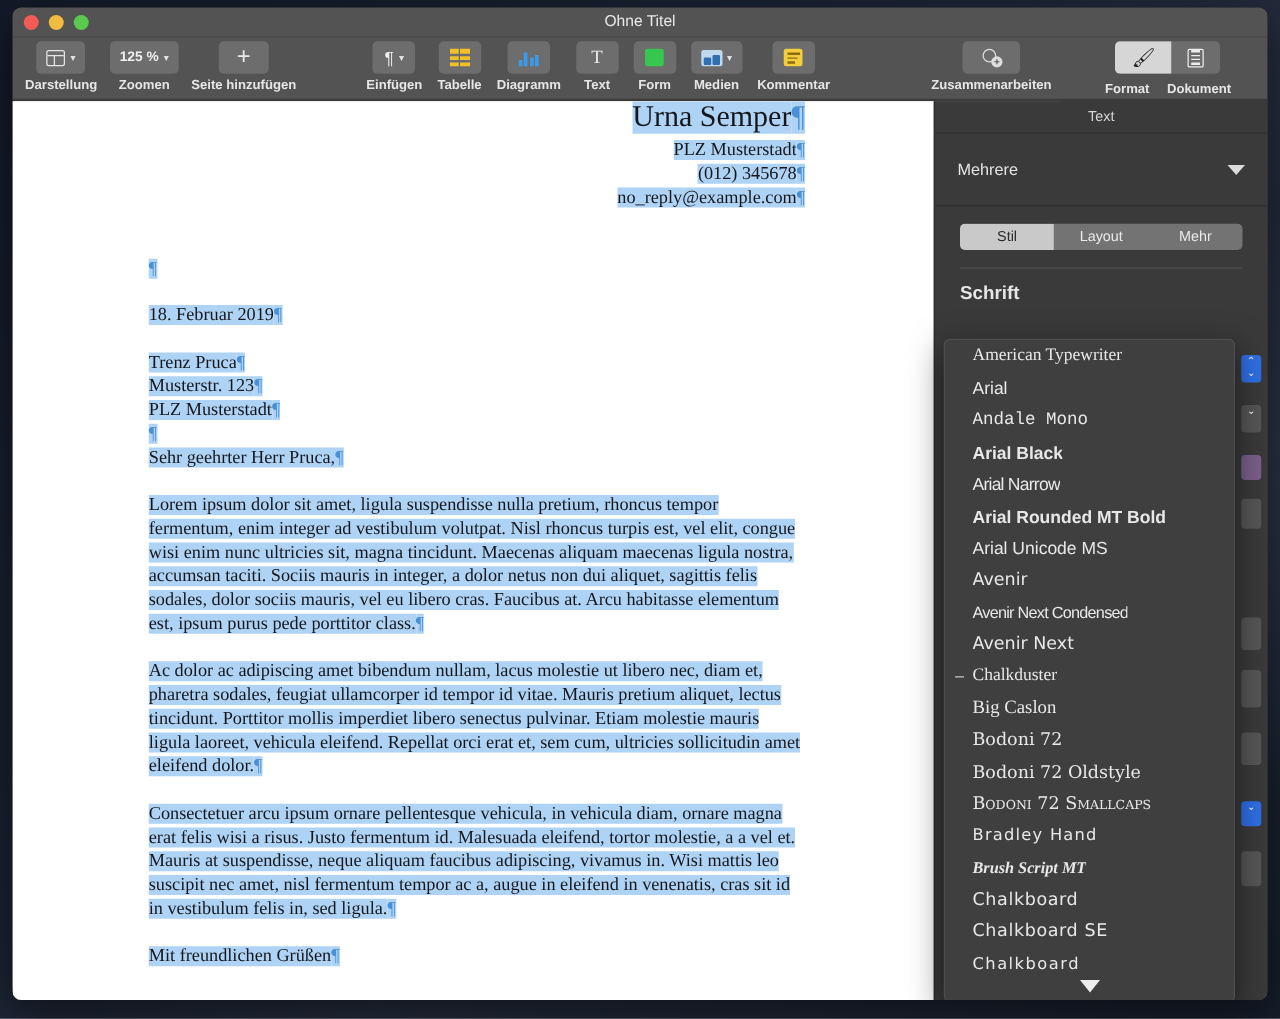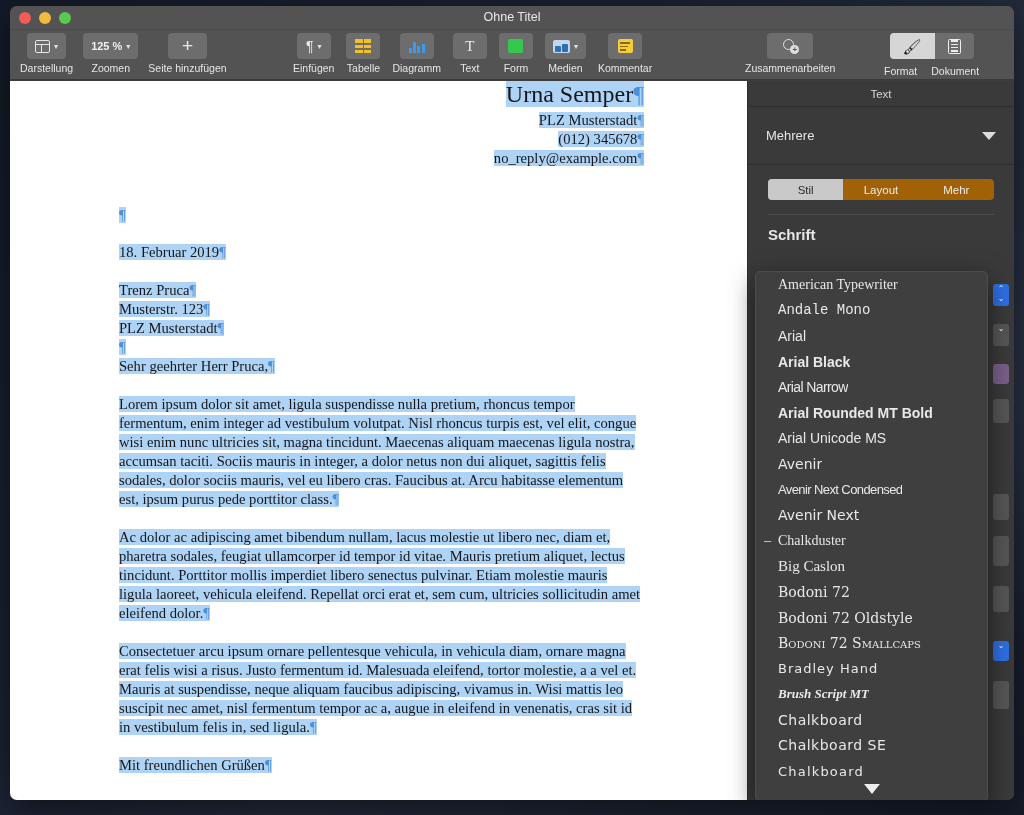--- a/index.html
+++ b/index.html
@@ -48,21 +48,21 @@
     border-bottom:1px solid #3a3a3a;
   }
   .tgroup { position:absolute; top:3px; display:flex; align-items:flex-start; }
   .titem { display:flex; flex-direction:column; align-items:center; width:auto; }
   .tbtn {
     background:#6d6d6d; border-radius:4px; height:26px;
     display:flex; align-items:center; justify-content:center;
     padding:0 8px; min-width:34px;
   }
   .tbtn.wide { padding:0 14px; }
-  .tlabel { font-size:10.5px; color:#e6e6e6; margin-top:3px; white-space:nowrap; }
+  .tlabel { font-size:10.5px; color:#e6e6e6; margin-top:3px; white-space:nowrap;font-weight:bold; }
   .chev { font-size:8px; color:#e2e2e2; margin-left:4px; }
   .zoomtxt { font-size:11px; color:#efefef; font-weight:bold; }
 
   
   .ic-layout { width:15px; height:13px; border:1.6px solid #e6e6e6; border-radius:2px; position:relative; }
   .ic-layout:before { content:""; position:absolute; left:0; top:3px; right:0; height:1.6px; background:#e6e6e6; }
   .ic-layout:after { content:""; position:absolute; left:4.5px; top:3px; bottom:0; width:1.6px; background:#e6e6e6; }
   .ic-plus { font-size:19px; color:#e8e8e8; line-height:18px; font-weight:300; }
   .ic-pil { font-size:14px; color:#ededed; line-height:14px; }
   .ic-table { width:16px; height:14px; display:grid; grid-template-columns:1fr 1fr; grid-template-rows:4px 1fr 1fr; gap:1.5px; }
@@ -120,21 +120,21 @@
     font-size:11.5px; color:#d6d6d6; background:#3a3a3a;
     border-bottom:1px solid #2e2e2e;
   }
   .insp-sel {
     height:58px; background:#3a3a3a; border-bottom:1px solid #2e2e2e;
     display:flex; align-items:center; padding:0 18px; justify-content:space-between;
   }
   .insp-sel span { font-size:13px; color:#e4e4e4; }
   .caret-dn { width:0;height:0;border-left:7px solid transparent;border-right:7px solid transparent;border-top:8px solid #dcdcdc; }
   .seg2 {
-    margin:14px 20px 0 20px; display:flex; background:#a16207; border-radius:4px; overflow:hidden;
+    margin:14px 20px 0 20px; display:flex; background:#737373; border-radius:4px; overflow:hidden;
     height:21px;
   }
   .seg2 > div { flex:1; display:flex; align-items:center; justify-content:center; font-size:11.5px; color:#eaeaea; }
   .seg2 > div.on { background:#c9c9c9; color:#2b2b2b; }
   .divider { height:1px; background:#4c4c4c; margin:14px 20px 0 20px; }
   .sect-label { margin:11px 20px 0 20px; font-size:15px; color:#e6e6e6; font-weight:bold; }
 
   
   .peek { position:absolute; right:5px; width:16px; border-radius:3px; }
   .peek.blue { background:#2f6fe4; }
@@ -425,25 +425,25 @@
         </div>
       <div class="peek gray" style="top:600px;height:28px;"></div>
 
       <div class="fontmenu">
         <div class="fm-row">
             <span class="fm-mark"></span>
             <span class="fm-name f-serif">American Typewriter</span>
           </div>
         <div class="fm-row">
             <span class="fm-mark"></span>
+            <span class="fm-name f-sans">Arial</span>
+          </div>
+        <div class="fm-row">
+            <span class="fm-mark"></span>
             <span class="fm-name f-mono">Andale Mono</span>
-          </div>
-        <div class="fm-row">
-            <span class="fm-mark"></span>
-            <span class="fm-name f-sans">Arial</span>
           </div>
         <div class="fm-row">
             <span class="fm-mark"></span>
             <span class="fm-name f-sans b">Arial Black</span>
           </div>
         <div class="fm-row">
             <span class="fm-mark"></span>
             <span class="fm-name f-sans nar">Arial Narrow</span>
           </div>
         <div class="fm-row">

